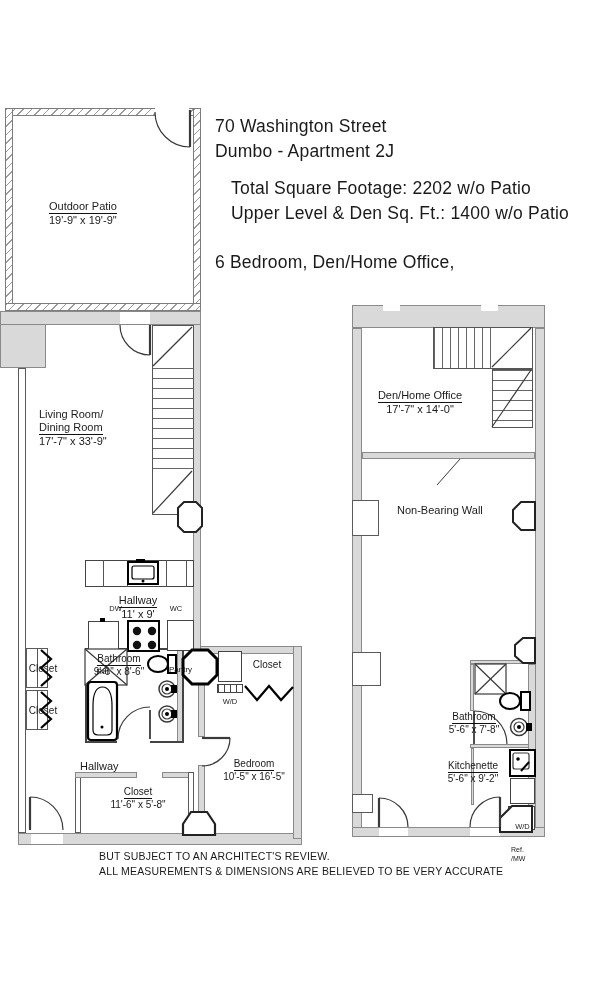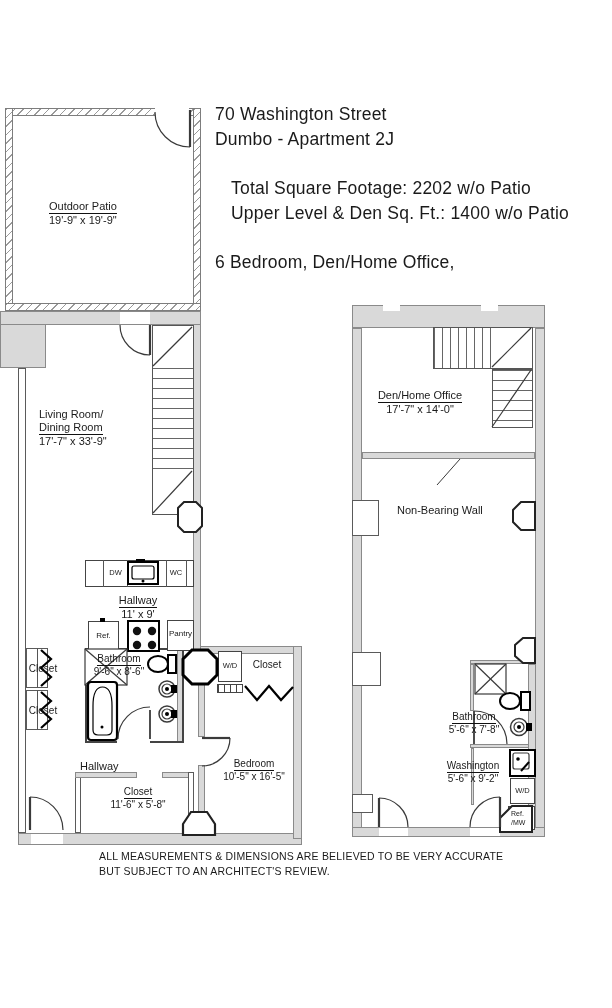--- a/index.html
+++ b/index.html
@@ -18,30 +18,30 @@
   .box{position:absolute;background:#fff;border:1.5px solid #444;box-sizing:border-box;}
   .treads-h{position:absolute;background:repeating-linear-gradient(to bottom,#666 0 1px,transparent 1px 10px);}
   .treads-v{position:absolute;background:repeating-linear-gradient(to right,#666 0 1px,transparent 1px 8px);}
   .shelf{position:absolute;background:#fff repeating-linear-gradient(to right,#444 0 1px,transparent 1px 6px);border:1px solid #444;box-sizing:border-box;}
   .hdr{position:absolute;font-size:17.5px;line-height:25px;letter-spacing:.2px;}
   .lbl{position:absolute;font-size:11px;line-height:13px;text-align:center;white-space:nowrap;}
   .lbl.la{text-align:left;margin-top:17px;}
   .f10{font-size:10px;line-height:12px;}
   .u{display:inline-block;border-bottom:1.3px solid #111;padding-bottom:0;}
   .dim{display:block;}
-  .tiny{position:absolute;font-size:7.5px;line-height:8.5px;text-align:center;white-space:nowrap;}
+  .tiny{position:absolute;font-size:7.5px;line-height:8.5px;text-align:center;white-space:nowrap;margin-top:36px;}
   .disc{position:absolute;font-size:10.5px;line-height:14.5px;letter-spacing:.2px;}
   svg.overlay{position:absolute;left:0;top:0;}
 </style>
 </head>
 <body>
 
 <div class="page">
 
-  <div class="hdr" style="left:215px;top:102px;">
+  <div class="hdr" style="left:215px;top:114px;">
     <div>70 Washington Street</div>
     <div>Dumbo - Apartment 2J</div>
   </div>
   <div class="hdr" style="left:231px;top:176px;">
     <div>Total Square Footage: 2202 w/o Patio</div>
     <div>Upper Level &amp; Den Sq. Ft.: 1400 w/o Patio</div>
   </div>
   <div class="hdr" style="left:215px;top:250px;">
     <div>6 Bedroom, Den/Home Office,</div>
   </div>
@@ -283,28 +283,28 @@
     <span>Non-Bearing Wall</span>
   </div>
 
 
   <div class="lbl f10" style="left:444px;top:711px;width:60px;">
     <span class="u">Bathroom</span>
     <span class="dim">5'-6" x 7'-8"</span>
   </div>
 
   <div class="lbl f10" style="left:442px;top:760px;width:62px;">
-    <span class="u">Washington</span>
+    <span class="u">Kitchenette</span>
     <span class="dim">5'-6" x 9'-2"</span>
   </div>
 
   <div class="tiny" style="left:510px;top:787px;width:25px;">W/D</div>
   <div class="tiny" style="left:509px;top:810px;width:25px;font-size:7px;text-align:left;padding-left:2px;">
     <div>Ref.</div>
     <div>/MW</div>
   </div>
 
   <div class="disc" style="left:99px;top:849px;">
+    <div>BUT SUBJECT TO AN ARCHITECT'S REVIEW.</div>
     <div>ALL MEASUREMENTS &amp; DIMENSIONS ARE BELIEVED TO BE VERY ACCURATE</div>
-    <div>BUT SUBJECT TO AN ARCHITECT'S REVIEW.</div>
   </div>
 
 </div>
 
 </body></html>

